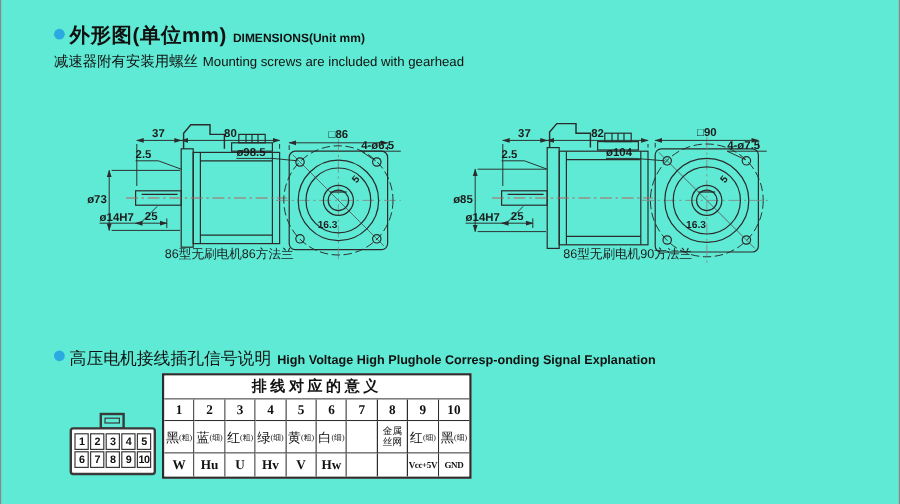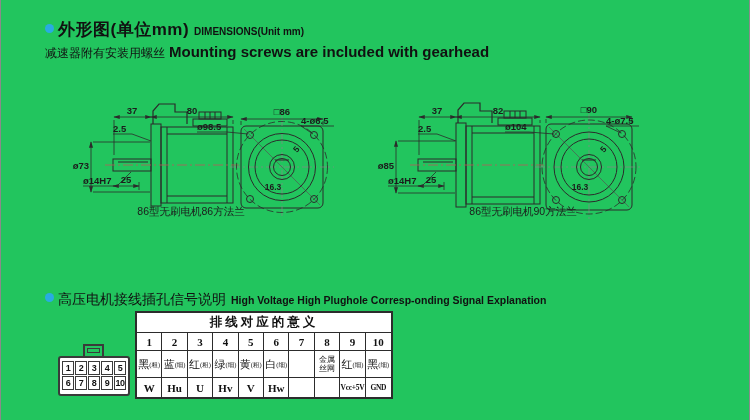--- a/index.html
+++ b/index.html
@@ -1,27 +1,27 @@
 <!DOCTYPE html>
 <html><head>
 <meta charset="utf-8">
 <style>
   html,body{margin:0;padding:0;background:#fff;}
-  .page{position:relative;width:748px;height:420px;background:#22c55e;overflow:hidden;
+  .page{position:relative;width:748px;height:420px;background:#5eead4;overflow:hidden;
         border-left:1px solid #8a8a8a;border-right:1px solid #8a8a8a;
         font-family:"Liberation Sans",sans-serif;color:#111;}
   
   .hdr{position:absolute;left:44px;white-space:nowrap;}
   .hdr .bullet{display:inline-block;width:9px;height:9px;border-radius:50%;
                background:#29abe2;margin-right:4px;vertical-align:2px;}
   .hdr1{top:18px;}
   .hdr1 .zh{font-size:17px;font-weight:bold;letter-spacing:.5px;}
   .hdr1 .en{font-size:10px;font-weight:bold;margin-left:5px;}
   .sub1{top:43px;font-size:12px;}
-  .sub1 .en{font-size:15px;margin-left:4px;font-weight:bold;}
+  .sub1 .en{font-size:11px;margin-left:4px;}
   .hdr2{top:290px;}
   .hdr2 .zh{font-size:14px;font-weight:normal;}
   .hdr2 .en{font-size:10.5px;font-weight:bold;margin-left:5px;}
   
   svg.drw{position:absolute;top:0;left:0;}
   svg.drw text{font-family:"Liberation Sans",sans-serif;font-size:9.5px;font-weight:600;fill:#1c1c1c;}
   svg.drw text.cap{font-size:10.5px;font-weight:400;}
   svg.drw text.key{font-size:8.5px;}
   
   .conn{position:absolute;left:57px;top:344px;width:72px;height:52px;}

